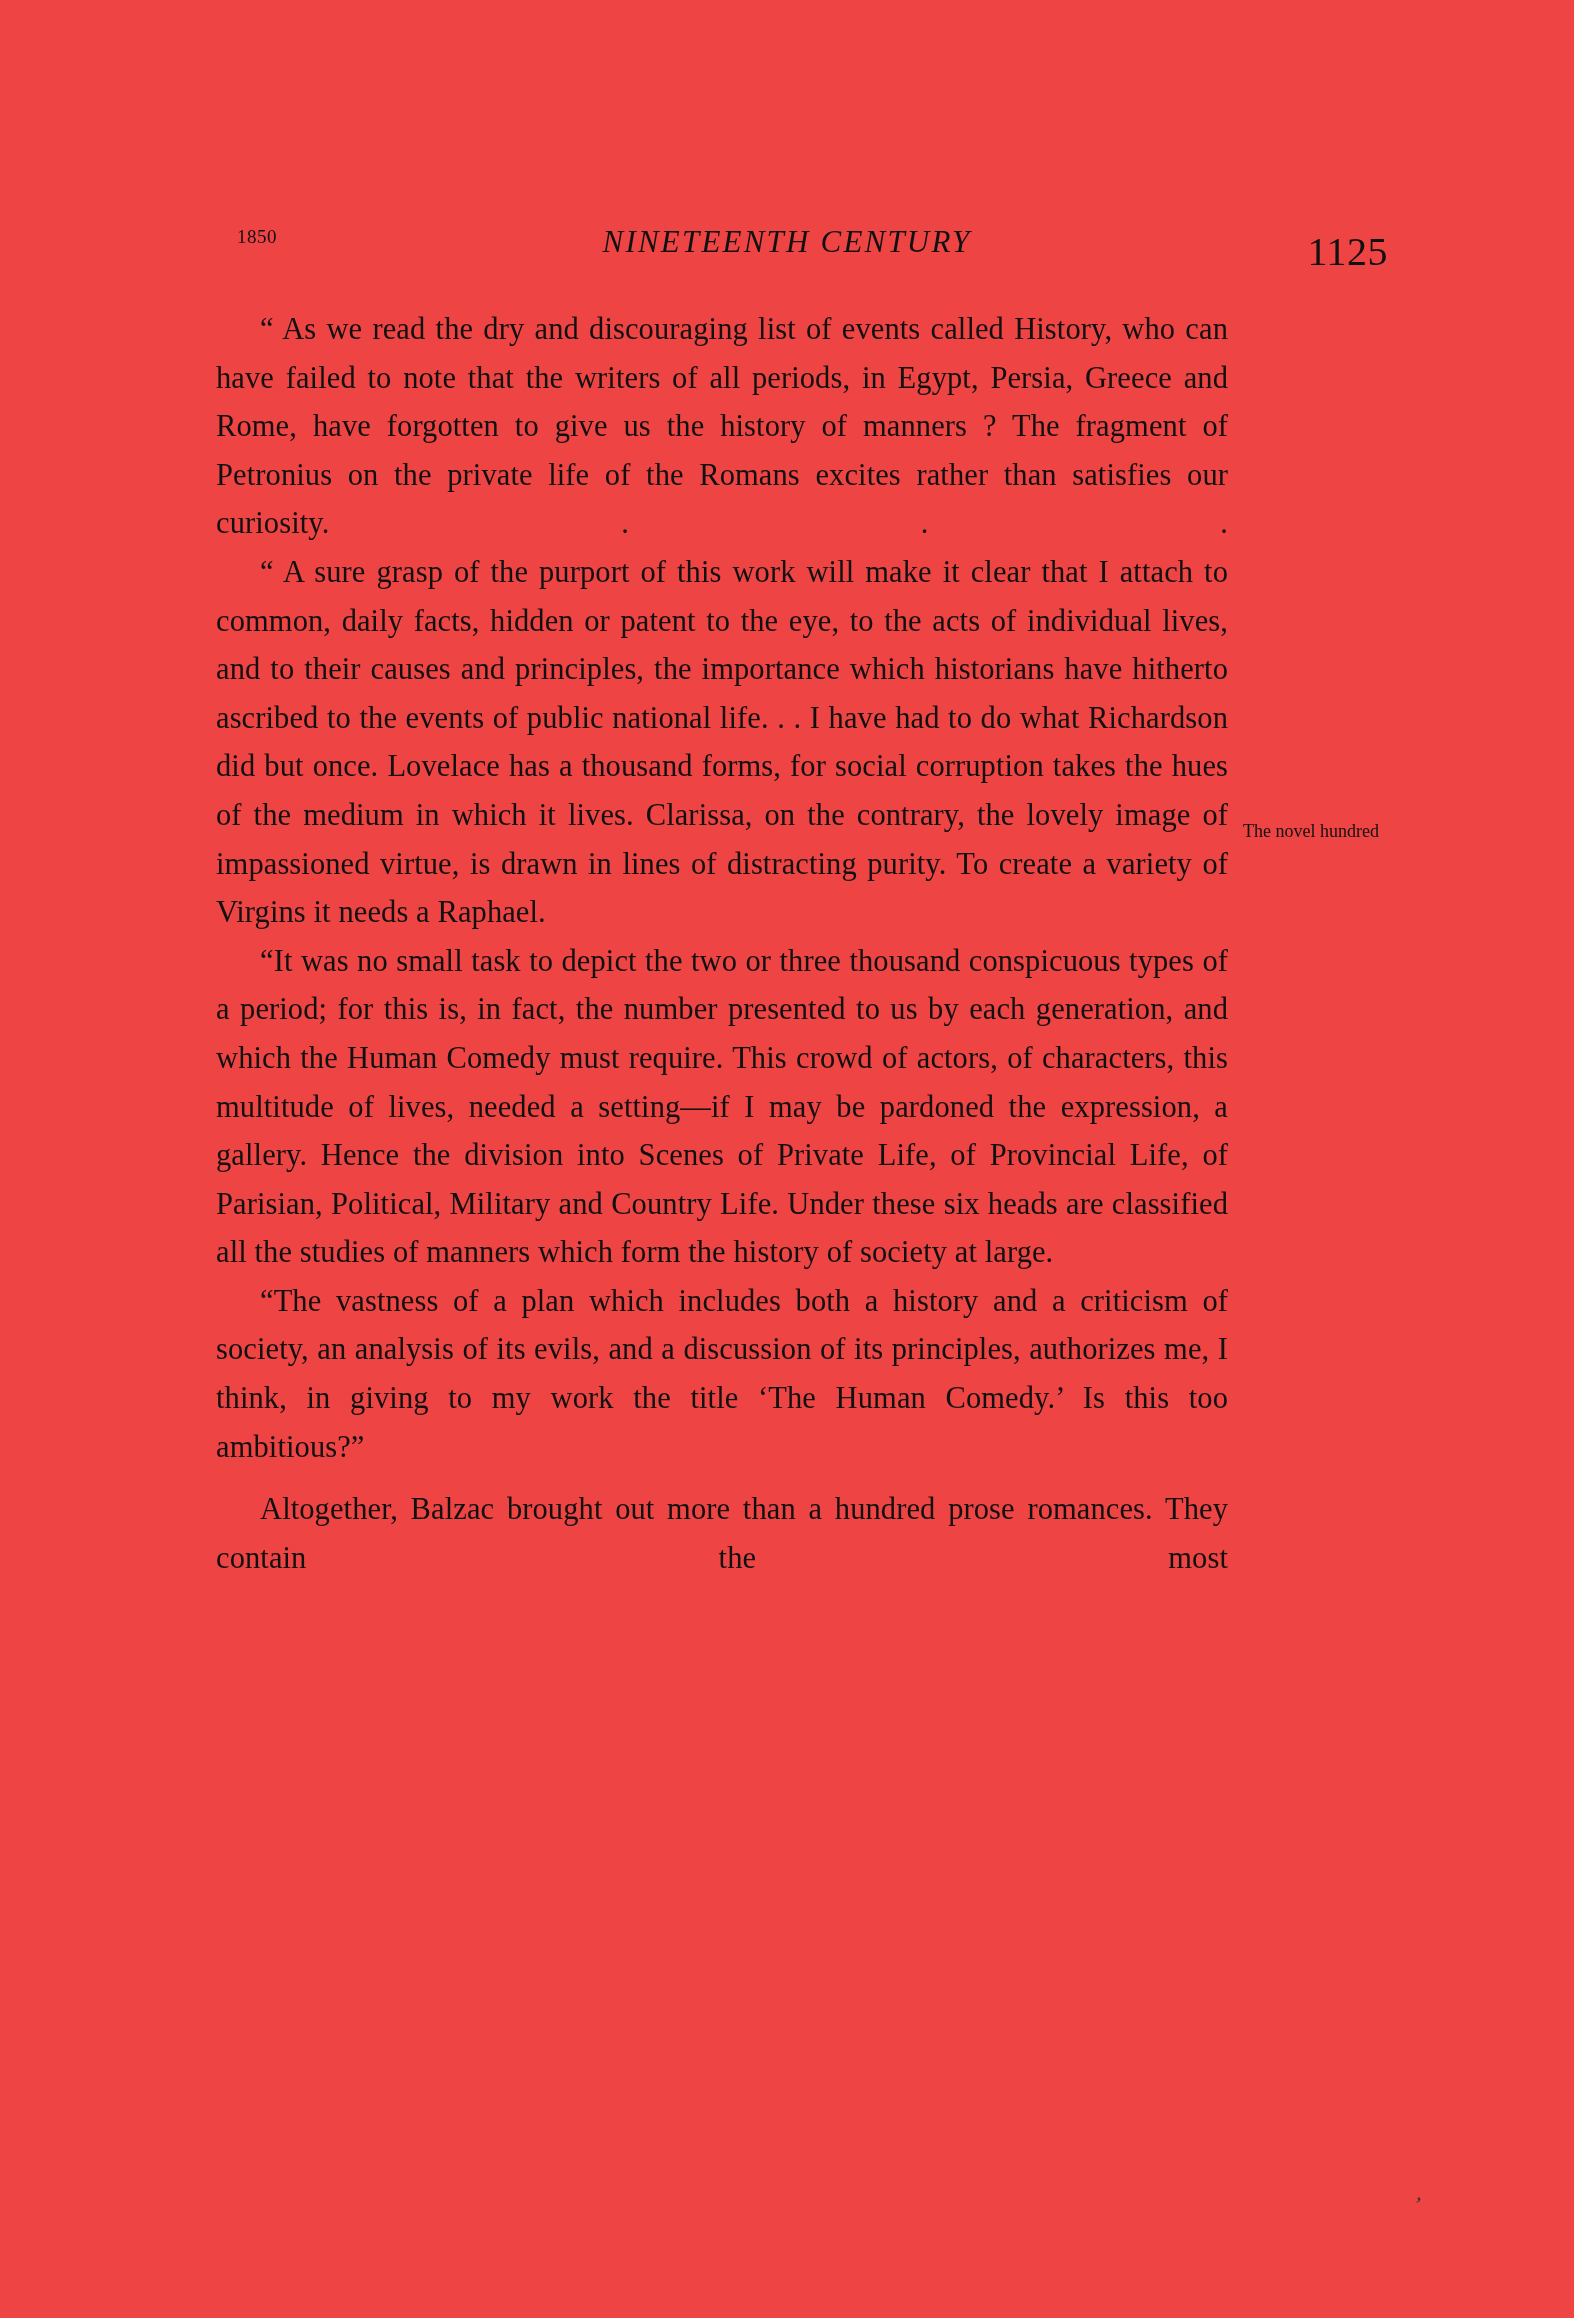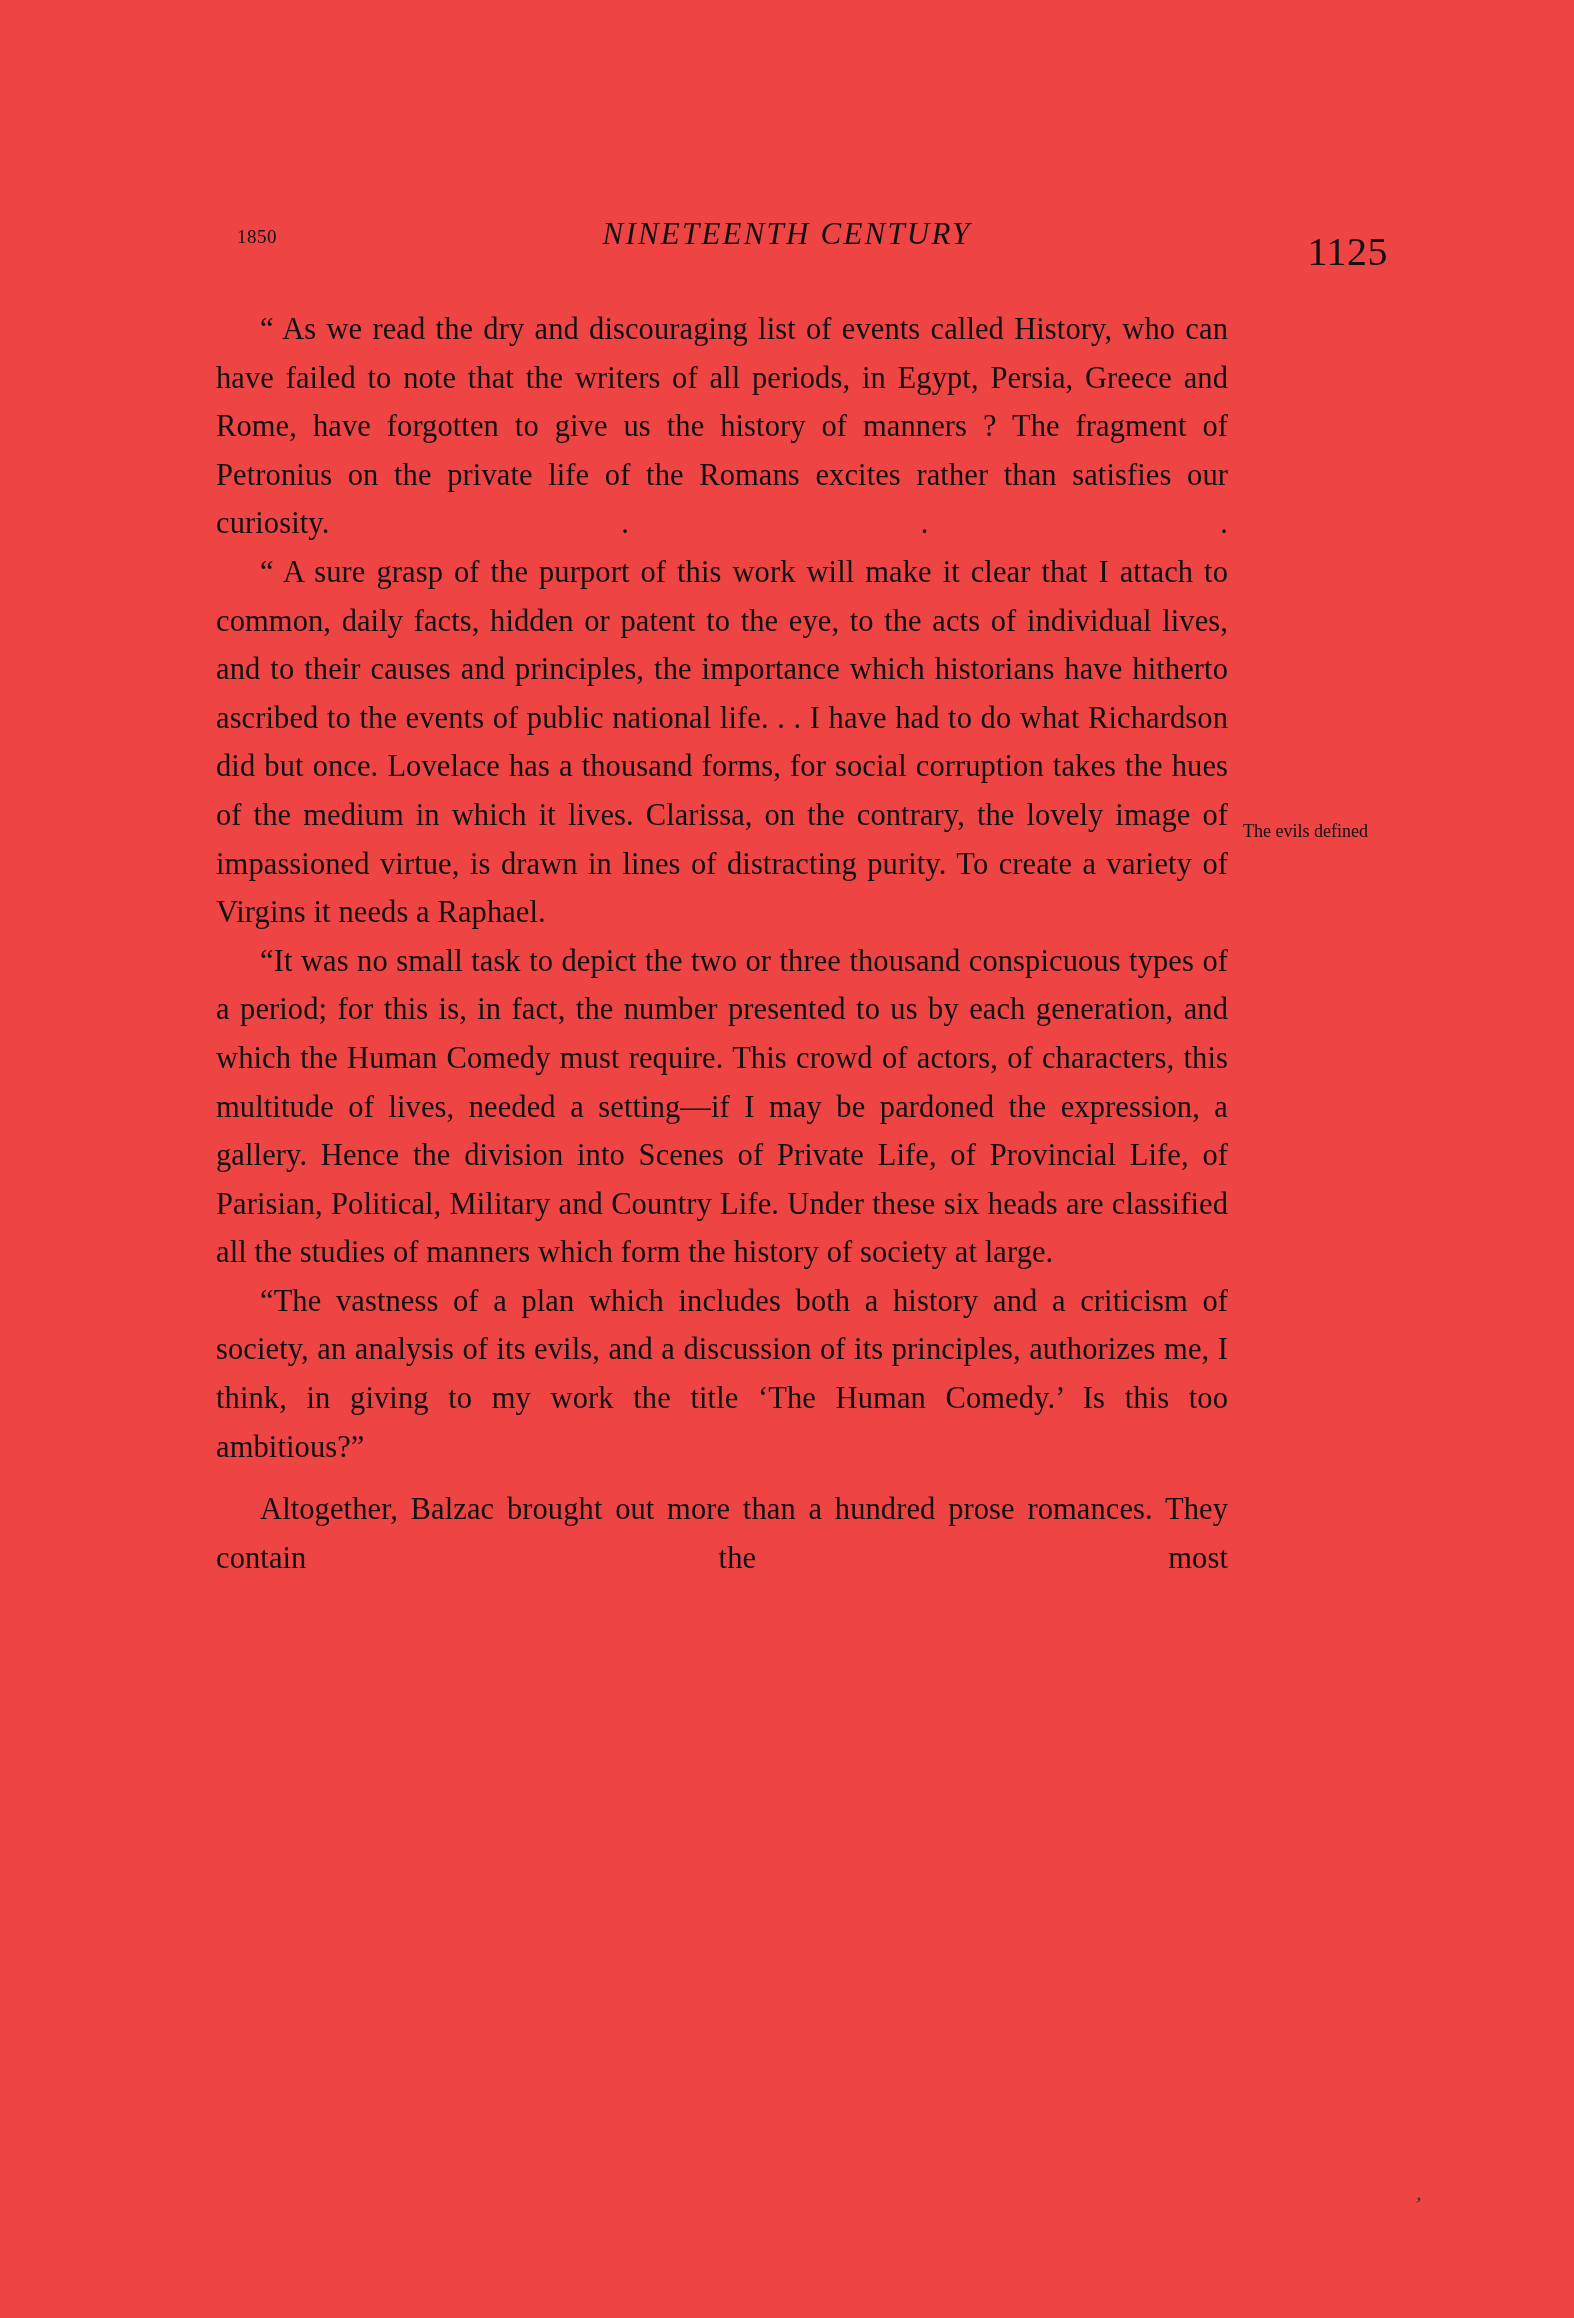--- a/index.html
+++ b/index.html
@@ -30,21 +30,21 @@
     left: 237px;
     top: 14px;
     font-size: 19px;
     letter-spacing: 0.5px;
     font-family: "Liberation Serif", serif;
     color: #111;
   }
   .head-title {
     position: absolute;
     left: 0;
-    top: 4px;
+    top: 12px;
     width: 1574px;
     text-align: center;
     font-style: italic;
     font-size: 31px;
     letter-spacing: 2.2px;
     font-weight: 400;
   }
   .folio {
     position: absolute;
     right: 186px;
@@ -116,17 +116,17 @@
   </div>
 
   <div class="textblock">
     <p class="para fulljust">“ As we read the dry and discouraging list of events called History, who can have failed to note that the writers of all periods, in Egypt, Persia, Greece and Rome, have forgotten to give us the history of manners ?  The fragment of Petronius on the private life of the Romans excites rather than satisfies our curiosity. . . .</p>
     <p class="para">“ A sure grasp of the purport of this work will make it clear that I attach to common, daily facts, hidden or patent to the eye, to the acts of individual lives, and to their causes and principles, the importance which historians have hitherto ascribed to the events of public national life. . .  I have had to do what Richardson did but once.  Lovelace has a thousand forms, for social corruption takes the hues of the medium in which it lives.  Clarissa, on the contrary, the lovely image of impassioned virtue, is drawn in lines of distracting purity.  To create a variety of Virgins it needs a Raphael.</p>
     <p class="para">“It was no small task to depict the two or three thousand conspicuous types of a period; for this is, in fact, the number presented to us by each generation, and which the Human Comedy must require. This crowd of actors, of characters, this multitude of lives, needed a setting—if I may be pardoned the expression, a gallery.  Hence the division into Scenes of Private Life, of Provincial Life, of Parisian, Political, Military and Country Life.  Under these six heads are classified all the studies of manners which form the history of society at large.</p>
     <p class="para">“The vastness of a plan which includes both a history and a criticism of society, an analysis of its evils, and a discussion of its principles, authorizes me, I think, in giving to my work the title ‘The Human Comedy.’  Is this too ambitious?”</p>
     <p class="para last fulljust">Altogether, Balzac brought out more than a hundred prose romances.  They contain the most</p>
   </div>
 
-  <div class="margin-note">The evils defined</div>
+  <div class="margin-note">The novel hundred</div>
 
   <div class="stray-mark">’</div>
 
 </div>
 
 </body></html>

